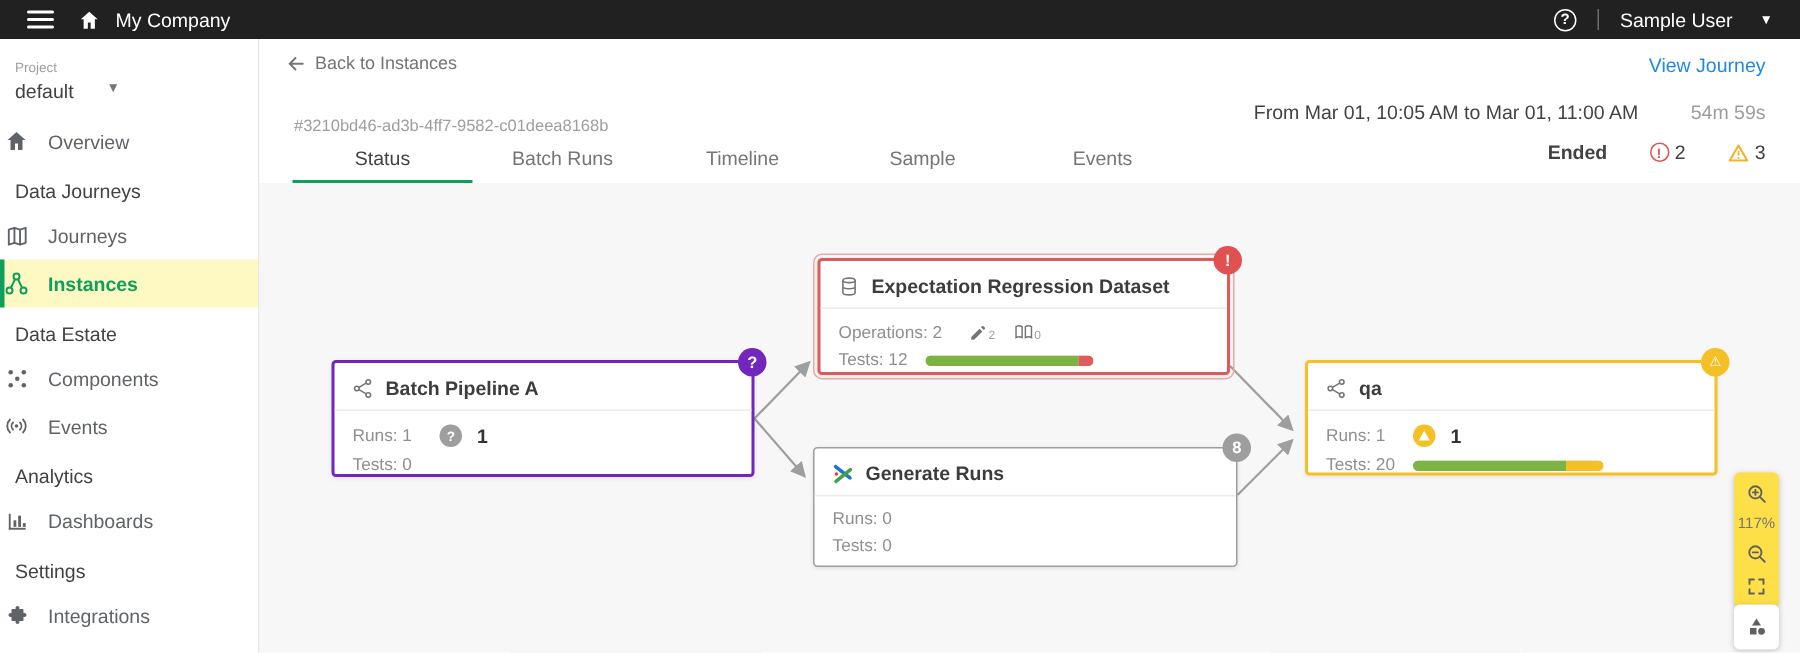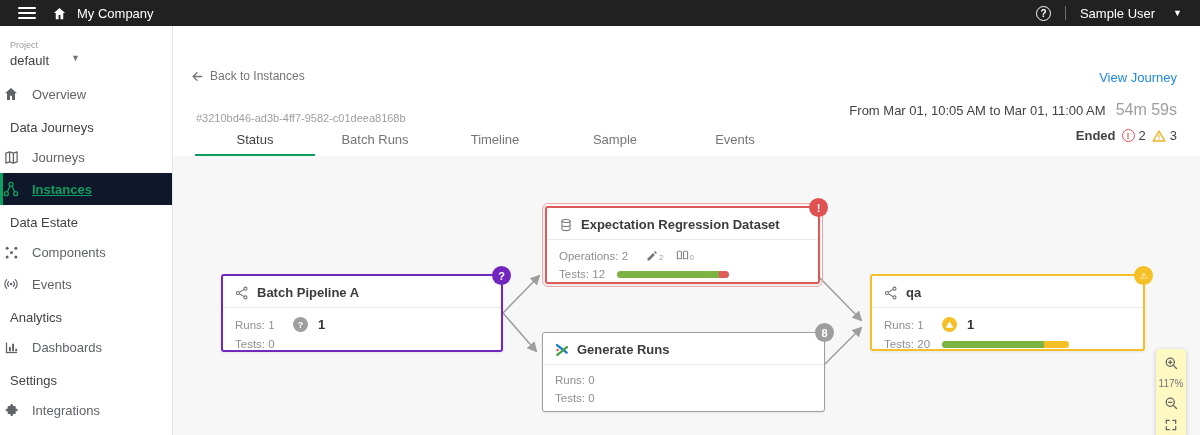--- a/index.html
+++ b/index.html
@@ -16,43 +16,43 @@
   .help-circle { width:15px; height:15px; border:1.5px solid #fff; border-radius:50%;
                  color:#fff; font-size:10px; font-weight:bold; display:flex; align-items:center;
                  justify-content:center; }
   .topbar .vdiv { width:1px; height:14px; background:rgba(255,255,255,.35); margin:0 14px; }
   .topbar .user { color:#fff; font-size:13px; }
   .topbar .caret { color:#fff; font-size:9px; margin-left:18px; margin-right:6px; }
 
   
   .shell { display:flex; height:409px; }
   .sidebar { width:173px; background:#fff; border-right:1px solid #e6e6e6; padding-top:10px; flex-shrink:0; }
-  .main { flex:1; display:flex; flex-direction:column; min-width:0;margin-top:34px; }
+  .main { flex:1; display:flex; flex-direction:column; min-width:0; }
 
   
   .project { padding:4px 10px 10px 10px; }
   .project .plabel { font-size:9px; color:#9e9e9e; }
   .project .pvalue { font-size:13px; color:#424242; margin-top:3px; display:flex; align-items:flex-start; cursor:pointer; }
   .project .pvalue .caret { font-size:9px; color:#757575; margin-left:22px; }
   .nav-item { height:32px; display:flex; align-items:center; cursor:pointer;
               color:#5f6368; font-size:13px; border-left:3px solid transparent; }
   .nav-item .nicon { width:16px; height:16px; margin-right:13px; display:flex; align-items:center; justify-content:center; }
-  .nav-item.active { background:#0f172a; border-left-color:#0e9e5d; color:#0e9e5d; font-weight:bold;text-decoration:underline; }
+  .nav-item.active { background:#fef9c3; border-left-color:#0e9e5d; color:#0e9e5d; font-weight:bold; }
   .nav-section { font-size:13px; color:#424242; padding:10px 10px 6px 10px; }
 
   
   .page-header { position:relative; height:96px; background:#fff; }
   .back-link { position:absolute; left:18px; top:9px; font-size:12px; color:#757575; display:flex;
                align-items:center; gap:6px; cursor:pointer; }
   .page-title { position:absolute; left:22px; top:24px; font-size:20px; font-weight:500; color:#3c3c3c; }
   .instance-id { position:absolute; left:23px; top:52px; font-size:11px; color:#9e9e9e; }
   .view-journey { position:absolute; right:23px; top:10px; font-size:13px; color:#1e88e5; cursor:pointer; }
-  .time-row { position:absolute; right:23px; top:41px; font-size:13px; color:#424242; display:flex; align-items:baseline; }
-  .time-row .duration { font-size:16px; color:#9e9e9e; margin-left:10px; }
-  .status-row { position:absolute; right:23px; top:68px; display:flex; align-items:flex-end; gap:6px; }
+  .time-row { position:absolute; right:23px; top:41px; font-size:13px; color:#424242; display:flex; align-items:baseline;gap:25px; }
+  .time-row .duration { font-size:13px; color:#9e9e9e; margin-left:10px; }
+  .status-row { position:absolute; right:23px; top:68px; display:flex; align-items:flex-end; gap:28px; }
   .status-row .ended { font-size:13px; font-weight:bold; color:#424242; }
   .stat { display:flex; align-items:center; gap:4px; font-size:13px; color:#424242; }
   .err-circ { width:13px; height:13px; border:1.5px solid #e05252; border-radius:50%; color:#e05252;
               font-size:9px; font-weight:bold; display:flex; align-items:center; justify-content:center; }
   .tabs { position:absolute; left:22px; top:64px; display:flex; }
   .tab { width:120px; height:32px; display:flex; align-items:center; justify-content:center;
          font-size:13px; color:#757575; cursor:pointer; border-bottom:2px solid transparent; }
   .tab.active { color:#424242; border-bottom-color:#0e9e5d; }
 
   
@@ -83,21 +83,21 @@
   .bar { height:7px; width:112px; border-radius:4px; overflow:hidden; display:flex; background:#e0e0e0; }
   .bar-qa { width:127px; }
   .bar .seg-pass { background:#7cb342; height:100%; }
   .bar .seg-fail { background:#e05c5c; height:100%; }
   .bar .seg-warn { background:#f5c026; height:100%; }
   .ops-icons { display:flex; align-items:flex-end; gap:12px; margin-left:18px; }
   .op { display:flex; align-items:flex-end; gap:1px; color:#757575; }
   .op .sub { font-size:8px; color:#9e9e9e; }
 
   
-  .zoom-panel { position:absolute; right:14px; top:193px; width:30px; background:#fef9c3; border-radius:4px;
+  .zoom-panel { position:absolute; right:14px; top:193px; width:30px; background:#fde047; border-radius:4px;
                 box-shadow:0 1px 4px rgba(0,0,0,.22); display:flex; flex-direction:column; align-items:center;
                 padding:7px 0; gap:7px; }
   .zoom-panel .zbtn { cursor:pointer; display:flex; }
   .zoom-pct { font-size:10px; color:#757575; }
   .layout-btn { position:absolute; right:14px; top:281px; width:30px; height:30px; background:#fff;
                 border-radius:4px; box-shadow:0 1px 4px rgba(0,0,0,.22); display:flex; align-items:center;
                 justify-content:center; cursor:pointer; }
 </style>
 </head>
 <body>

